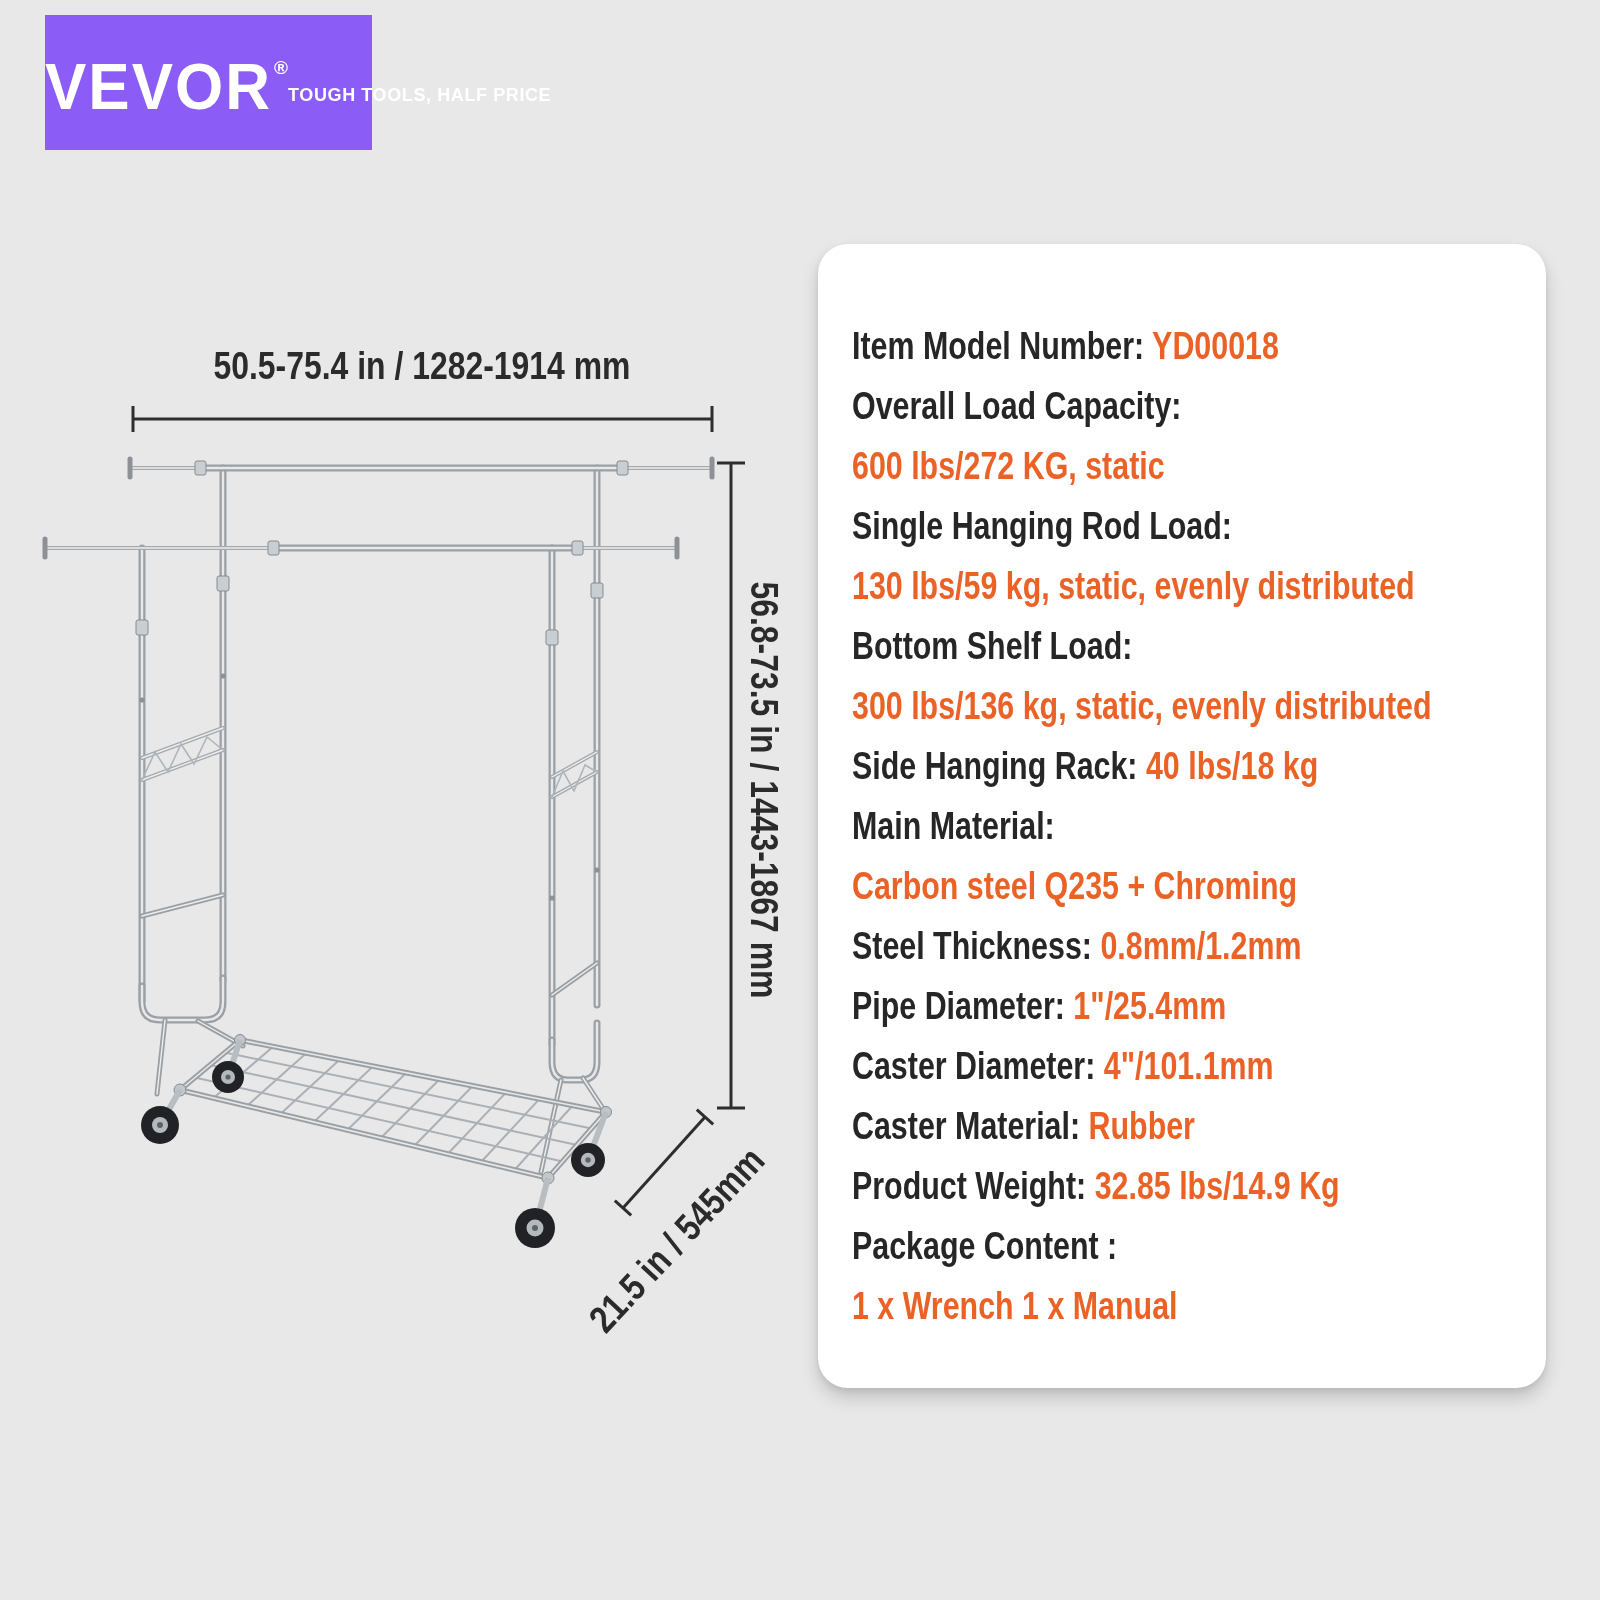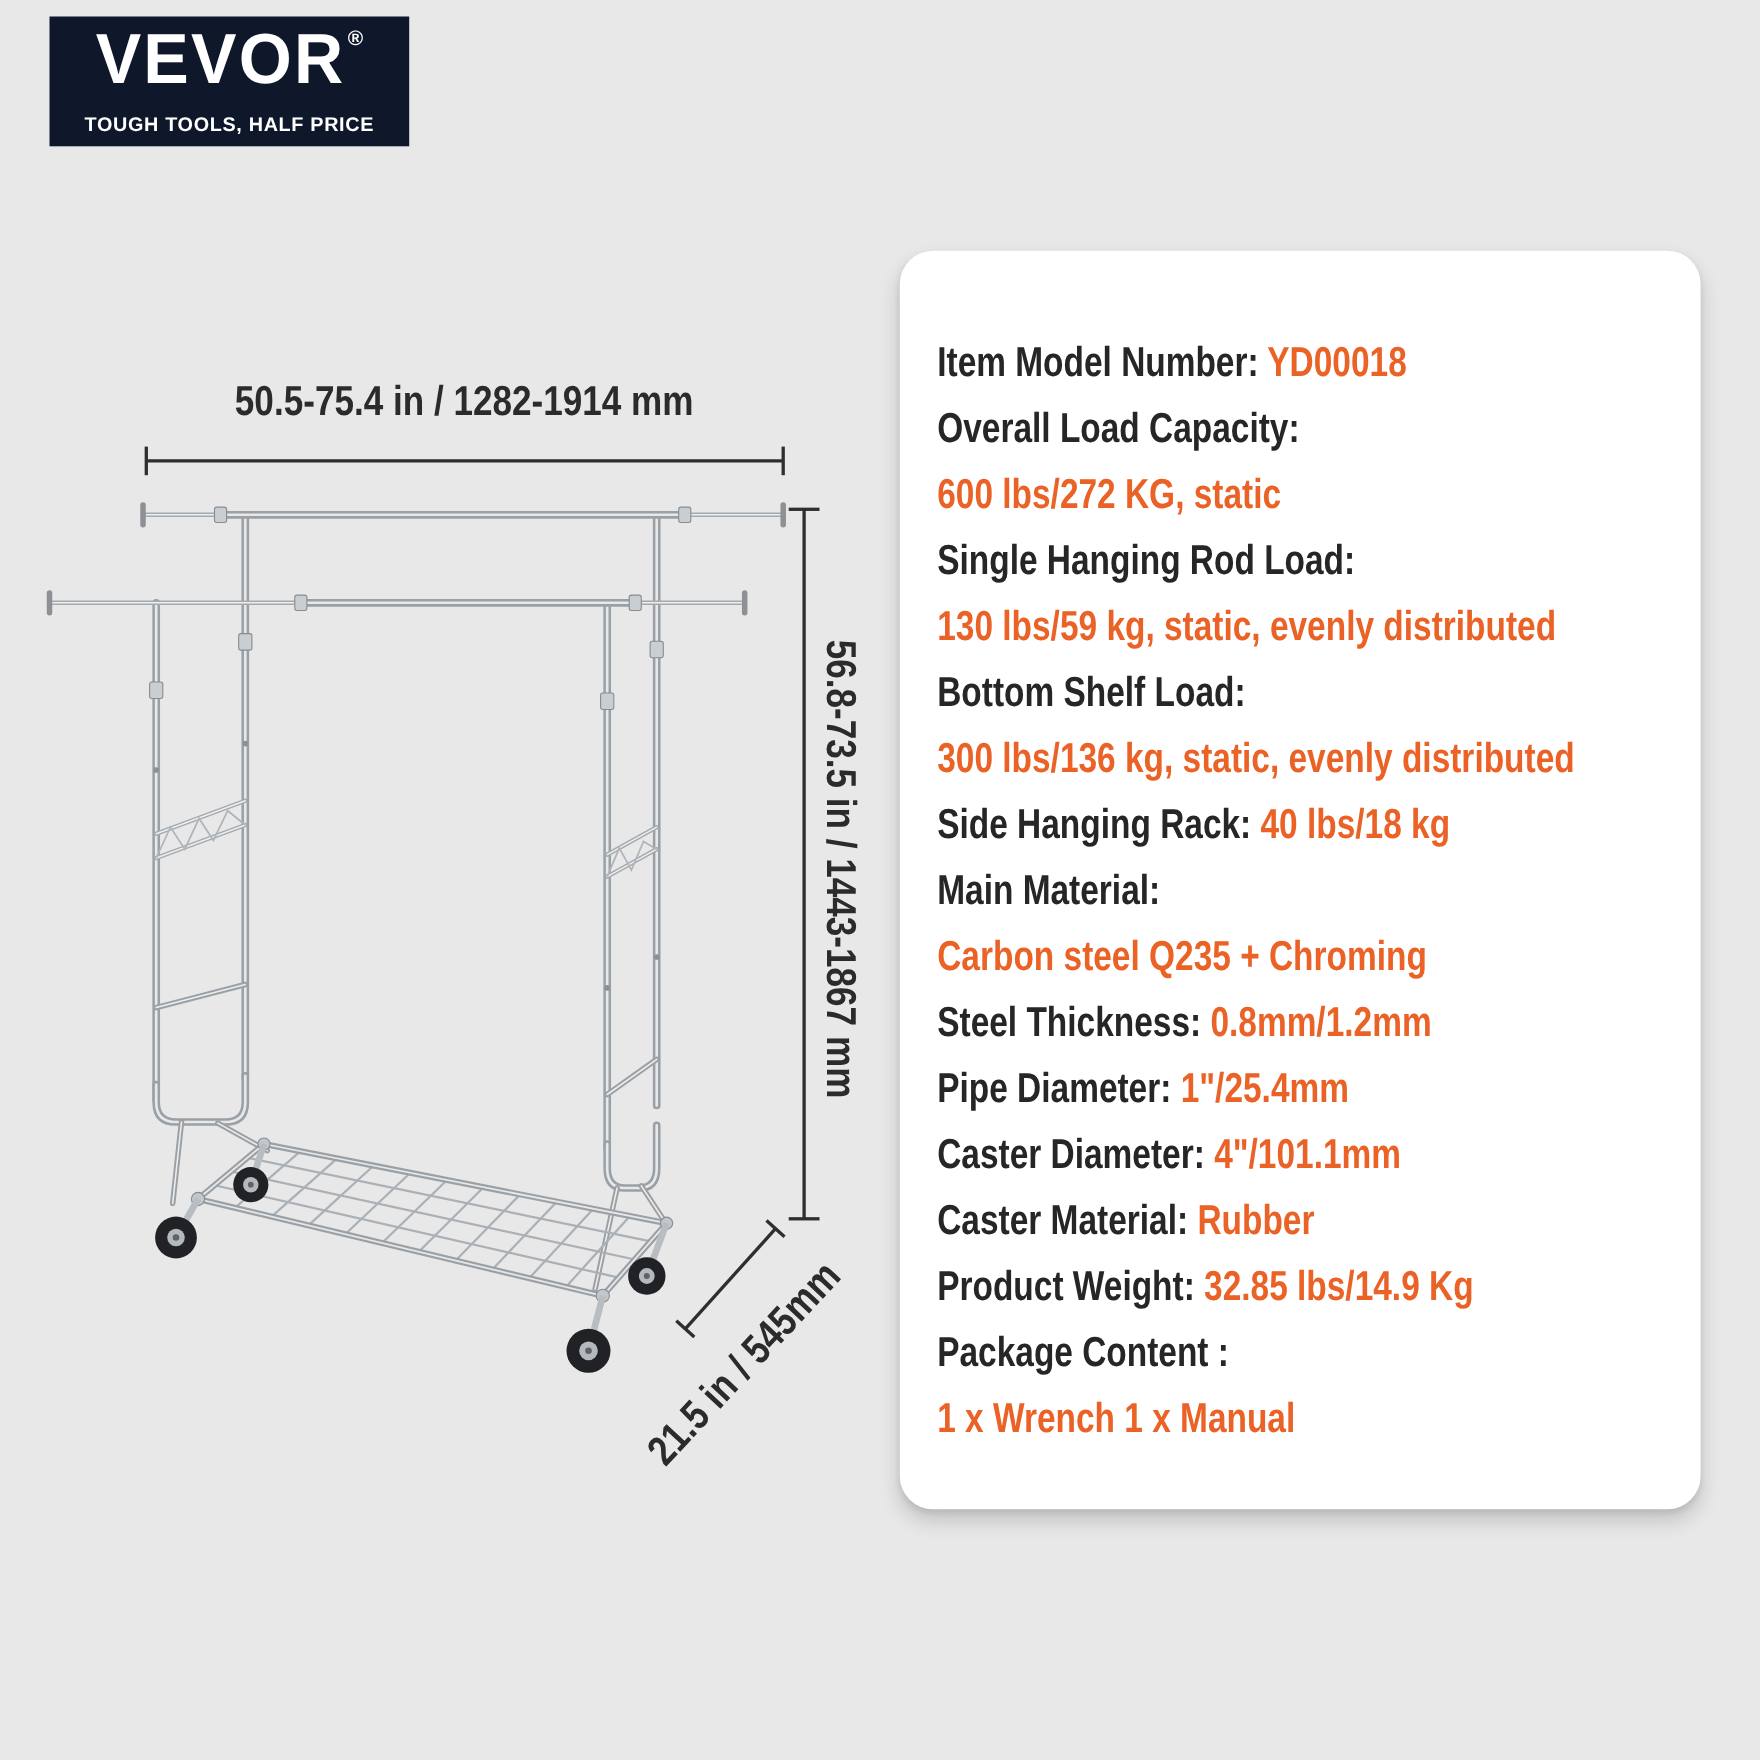--- a/index.html
+++ b/index.html
@@ -1,21 +1,21 @@
 <!DOCTYPE html>
 <html><head>
 <meta charset="utf-8">
 <style>
   html,body{margin:0;padding:0;}
   body{width:1600px;height:1600px;font-family:"Liberation Sans", sans-serif;}
   .page{position:relative;width:1600px;height:1600px;background:#e8e8e9;overflow:hidden;}
 
   
-  .logo{position:absolute;left:45px;top:15px;width:327px;height:118px;background:#0f172a;
-        display:flex;flex-direction:column;align-items:center;justify-content:flex-start;padding-top:9px;box-sizing:border-box;}
+  .logo{position:absolute;left:45px;top:15px;width:327px;height:135px;background:#8b5cf6;
+        display:flex;flex-direction:row;align-items:center;justify-content:flex-start;padding-top:9px;box-sizing:border-box;}
   .logo-row{display:flex;align-items:flex-start;line-height:1;}
   .logo-text{color:#fff;font-weight:bold;font-size:62px;letter-spacing:2px;line-height:1;
              transform:scaleY(1.04);}
   .logo-reg{color:#fff;font-weight:bold;font-size:19px;line-height:1;margin-top:2px;margin-left:2px;}
   .logo-tag{color:#fff;font-weight:bold;font-size:18px;letter-spacing:0.6px;margin-top:17px;white-space:nowrap;}
 
   
   .dim{position:absolute;color:#2b2b2b;font-weight:bold;font-size:38px;white-space:nowrap;}
   .dim .cond{display:inline-block;transform:scaleX(0.84);transform-origin:center center;}
   .dim-top{left:422px;top:366px;transform:translate(-50%,-50%);}
@@ -29,21 +29,21 @@
   .tb2{stroke:#a4a9ae;stroke-width:4;fill:none;stroke-linecap:round;}
   .th2{stroke:#eceeef;stroke-width:1.4;fill:none;stroke-linecap:round;}
   .tb3{stroke:#9ba0a5;stroke-width:5;fill:none;stroke-linecap:round;}
   .cap{stroke:#8d9196;stroke-width:5;stroke-linecap:round;}
   .wire{stroke:#aab0b5;stroke-width:2;fill:none;}
   .zig{stroke:#b0b5ba;stroke-width:1.6;fill:none;}
   .collar{fill:#c9ced3;stroke:#878c91;stroke-width:1;}
   .dimline{stroke:#2e2e2e;stroke-width:3;fill:none;}
 
   
-  .card{position:absolute;left:818px;top:228px;width:728px;height:1144px;background:#ffffff;
+  .card{position:absolute;left:818px;top:244px;width:728px;height:1144px;background:#ffffff;
         border-radius:30px;box-shadow:0 10px 18px rgba(0,0,0,0.16), 0 3px 6px rgba(0,0,0,0.08);
         box-sizing:border-box;padding:72px 18px 0 34px;overflow:hidden;}
   .spec-line{font-size:38px;font-weight:bold;line-height:60px;height:60px;white-space:nowrap;
              transform:scaleX(0.8);transform-origin:0 50%;}
   .spec-label{color:#262626;}
   .spec-value{color:#eb6227;}
 </style>
 </head>
 <body>
 

